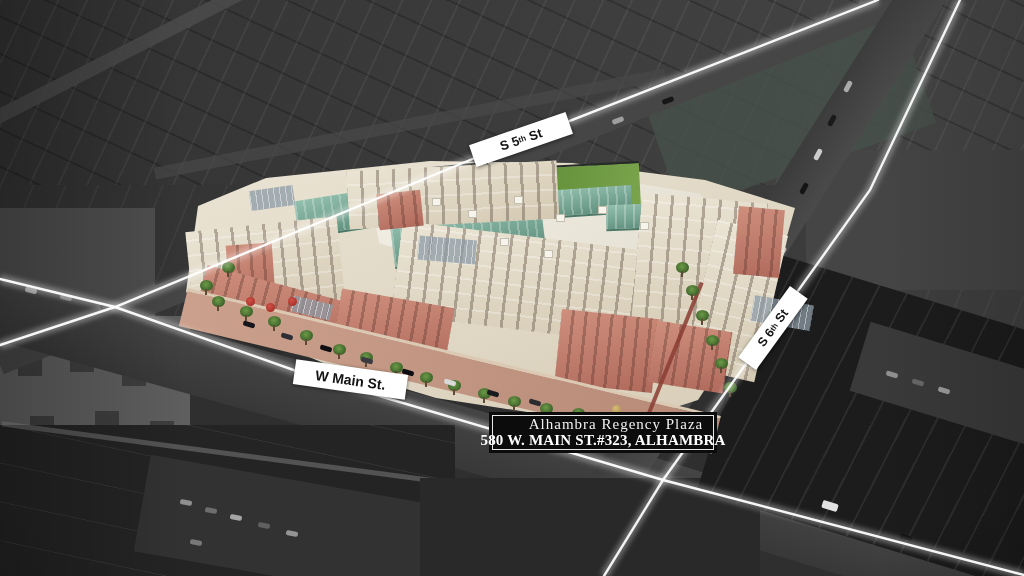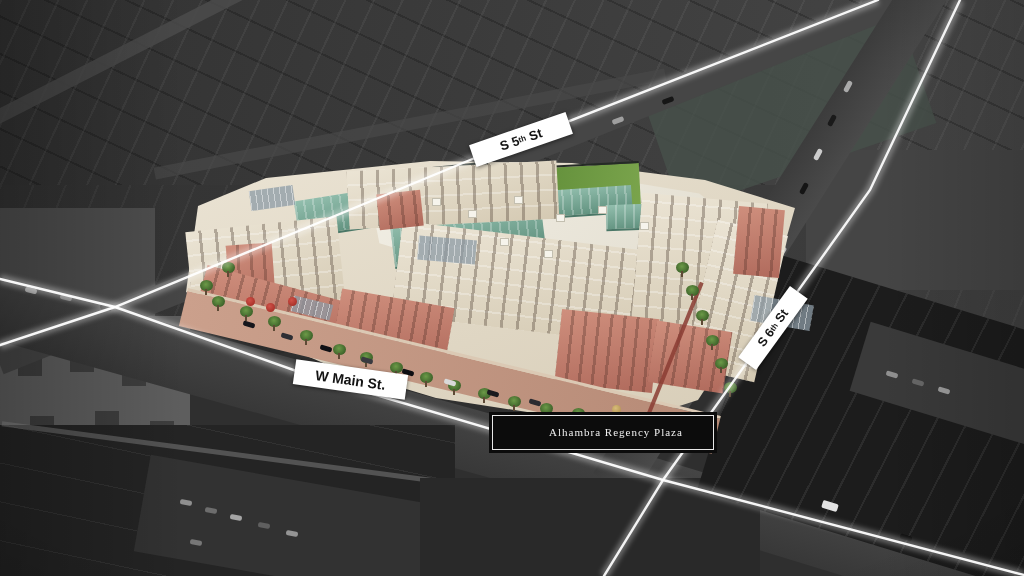--- a/index.html
+++ b/index.html
@@ -65,21 +65,21 @@
     background:#fff;color:#141414;font-weight:bold;box-shadow:0 1px 4px rgba(0,0,0,.55);}
   .street-label span{white-space:pre;}
   .street-label sup{font-size:8px;font-weight:bold;}
   .lbl-5th{left:470px;top:128px;width:102px;height:23px;font-size:13px;transform:rotate(-19deg);}
   .lbl-main{left:294px;top:367px;width:113px;height:25px;font-size:14px;transform:rotate(8deg);}
   .lbl-6th{left:729px;top:317px;width:88px;height:22px;font-size:12.5px;transform:rotate(-54deg);}
   .banner{left:489px;top:412px;width:228px;height:41px;background:#0c0c0c;
     display:flex;flex-direction:column;align-items:center;justify-content:center;gap:1px;
     font-family:"Liberation Serif","DejaVu Serif",serif;}
   .banner-frame{position:absolute;inset:3px;border:1px solid #e8e8e8;pointer-events:none;}
-  .banner-line1{font-size:11px;letter-spacing:1px;color:#f0f0f0;line-height:1;margin-left:26px;}
+  .banner-line1{font-size:15px;letter-spacing:1px;color:#f0f0f0;line-height:1;margin-left:26px;}
   .banner-line2{font-size:15px;font-weight:bold;letter-spacing:.2px;color:#fff;line-height:1;white-space:nowrap;}
   .watermark{left:269px;top:542px;font-family:"DejaVu Sans",sans-serif;font-size:26px;
     letter-spacing:1px;color:rgba(205,205,205,.5);}
 </style>
 </head>
 <body>
 
 <div class="stage">
 
   <div class="abs bg-top"></div>
@@ -242,16 +242,17 @@
   </div>
   <div class="street-label lbl-6th">
     <span>S 6</span>
       <sup>th</sup>
       <span> St</span>
   </div>
 
   <div class="abs banner">
     <div class="banner-frame"></div>
     <div class="banner-line1">Alhambra Regency Plaza</div>
+    <div class="banner-line2">580 W. MAIN ST.#323, ALHAMBRA</div>
   </div>
 
 
 </div>
 
 </body></html>

